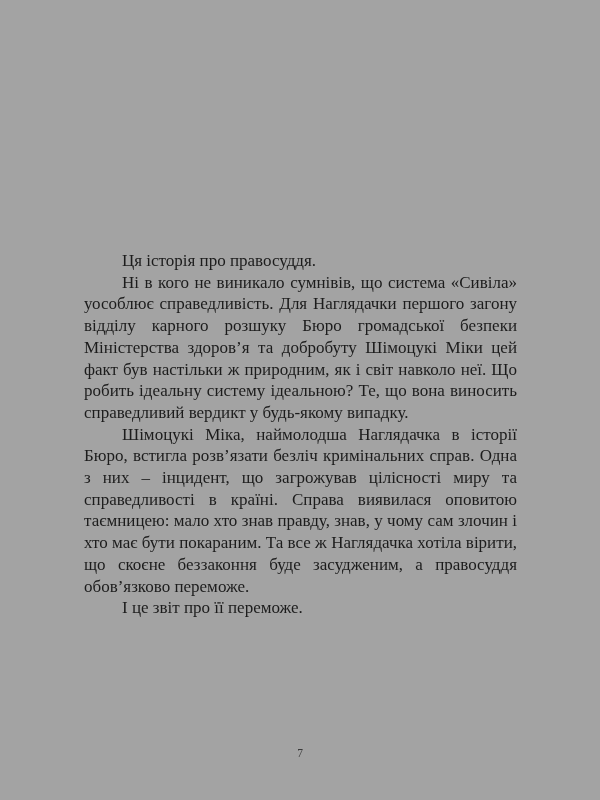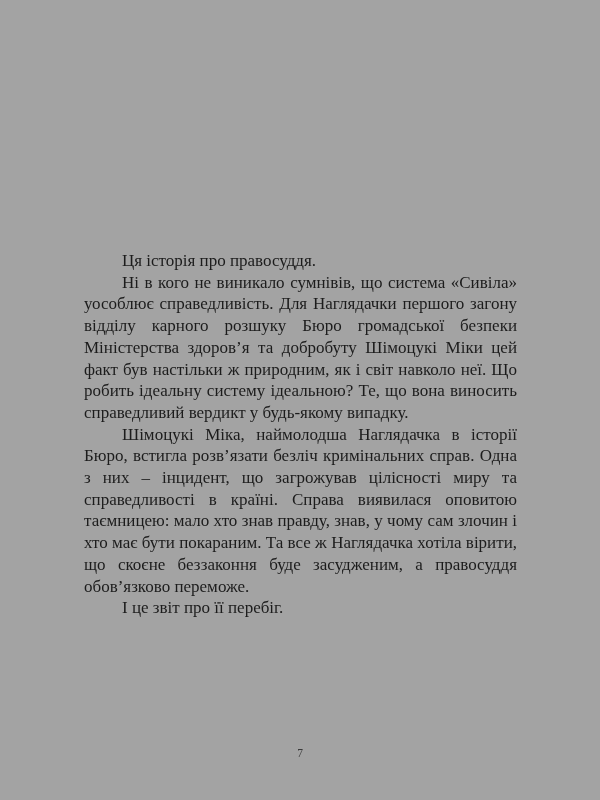--- a/index.html
+++ b/index.html
@@ -41,16 +41,16 @@
     }
   </style>
 </head>
 <body>
 
 <div class="page">
   <div class="text-block">
     <p>Ця історія про правосуддя.</p>
     <p>Ні в кого не виникало сумнівів, що система «Сивіла» уособлює справедливість. Для Наглядачки першого загону відділу карного розшуку Бюро громадської безпеки Міністерства здоров’я та добробуту Шімоцукі Міки цей факт був настільки ж природним, як і світ навколо неї. Що робить ідеальну систему ідеальною? Те, що вона виносить справедливий вердикт у будь-якому випадку.</p>
     <p>Шімоцукі Міка, наймолодша Наглядачка в історії Бюро, встигла розв’язати безліч кримінальних справ. Одна з них – інцидент, що загрожував цілісності миру та справедливості в країні. Справа виявилася оповитою таємницею: мало хто знав правду, знав, у чому сам злочин і хто має бути покараним. Та все ж Наглядачка хотіла вірити, що скоєне беззаконня буде засудженим, а правосуддя обов’язково переможе.</p>
-    <p>І це звіт про її перебіг.</p>
+    <p>І це звіт про її переможе.</p>
   </div>
   <div class="page-number">7</div>
 </div>
 
 </body></html>

